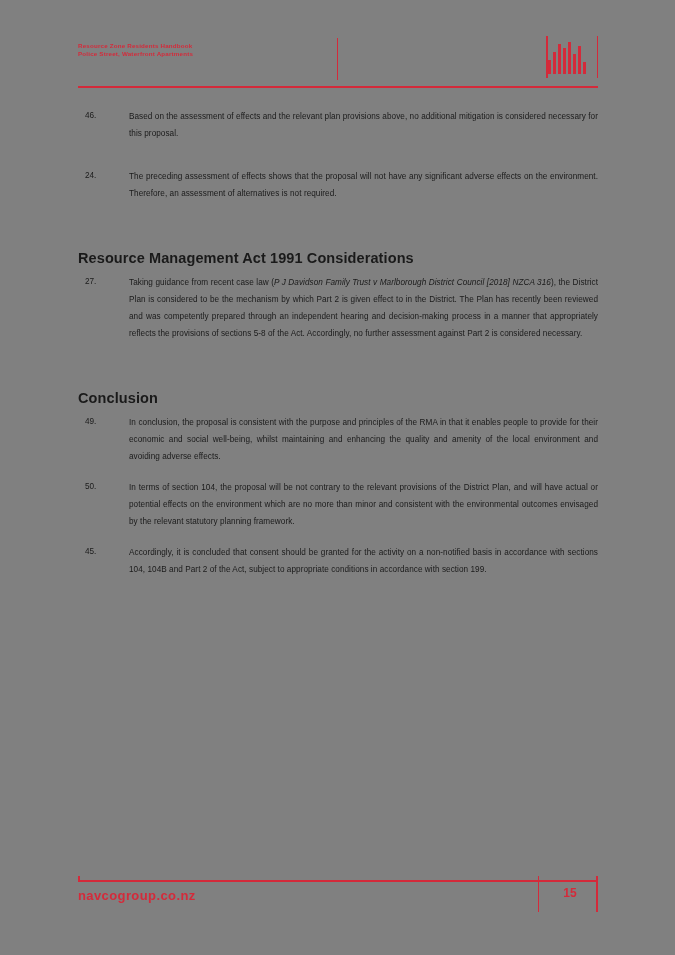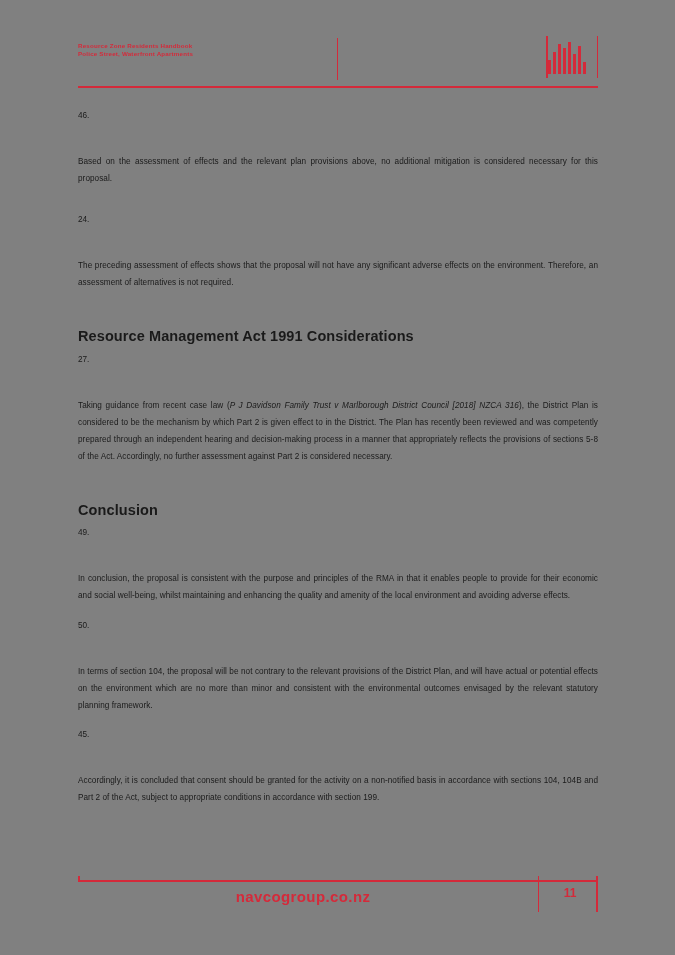--- a/index.html
+++ b/index.html
@@ -100,31 +100,30 @@
   }
 
   h2.heading-sm {
     margin: 0 0 6px 0;
     font-size: 11.5px;
     font-weight: bold;
     color: #1a1a1a;
     letter-spacing: 0.1px;
   }
   h1.heading-lg {
-    margin: 5px 0 8px 0;
+    margin: 16px 0 8px 0;
     font-size: 14.5px;
     font-weight: bold;
     color: #1a1a1a;
     letter-spacing: 0.1px;
   }
 
   .para {
     display: flex;
-    margin: 0 0 14px 0;
-    flex-direction: column;
+    margin: 0 0 14px 7px;
   }
   .para .num {
     width: 44px;
     flex: 0 0 44px;
     font-size: 8.2px;
     color: #1a1a1a;
     line-height: 13px;
     padding-top: 0.5px;
   }
   .para .txt {
@@ -171,22 +170,21 @@
     top: 876px;
     width: 1.5px;
     height: 36px;
     background: #d42a3a;
   }
   .footer-web {
     position: absolute;
     left: 78px;
     top: 888px;
     width: 450px;
-    text-align: center;
-    font-size: 15px;
+    font-size: 13px;
     font-weight: bold;
     color: #d42a3a;
     letter-spacing: 0.4px;
   }
   .footer-page {
     position: absolute;
     left: 548px;
     top: 886px;
     width: 44px;
     text-align: center;
@@ -261,15 +259,15 @@
       <div class="txt">Accordingly, it is concluded that consent should be granted for the activity on a non-notified basis in accordance with sections 104, 104B and Part 2 of the Act, subject to appropriate conditions in accordance with section 199.</div>
     </div>
 
   </div>
 
   <div class="footer-tick-l"></div>
   <div class="footer-rule"></div>
   <div class="footer-divider"></div>
   <div class="footer-frame-r"></div>
   <div class="footer-web">navcogroup.co.nz</div>
-  <div class="footer-page">11</div>
+  <div class="footer-page">15</div>
 
 </div>
 
 </body></html>

